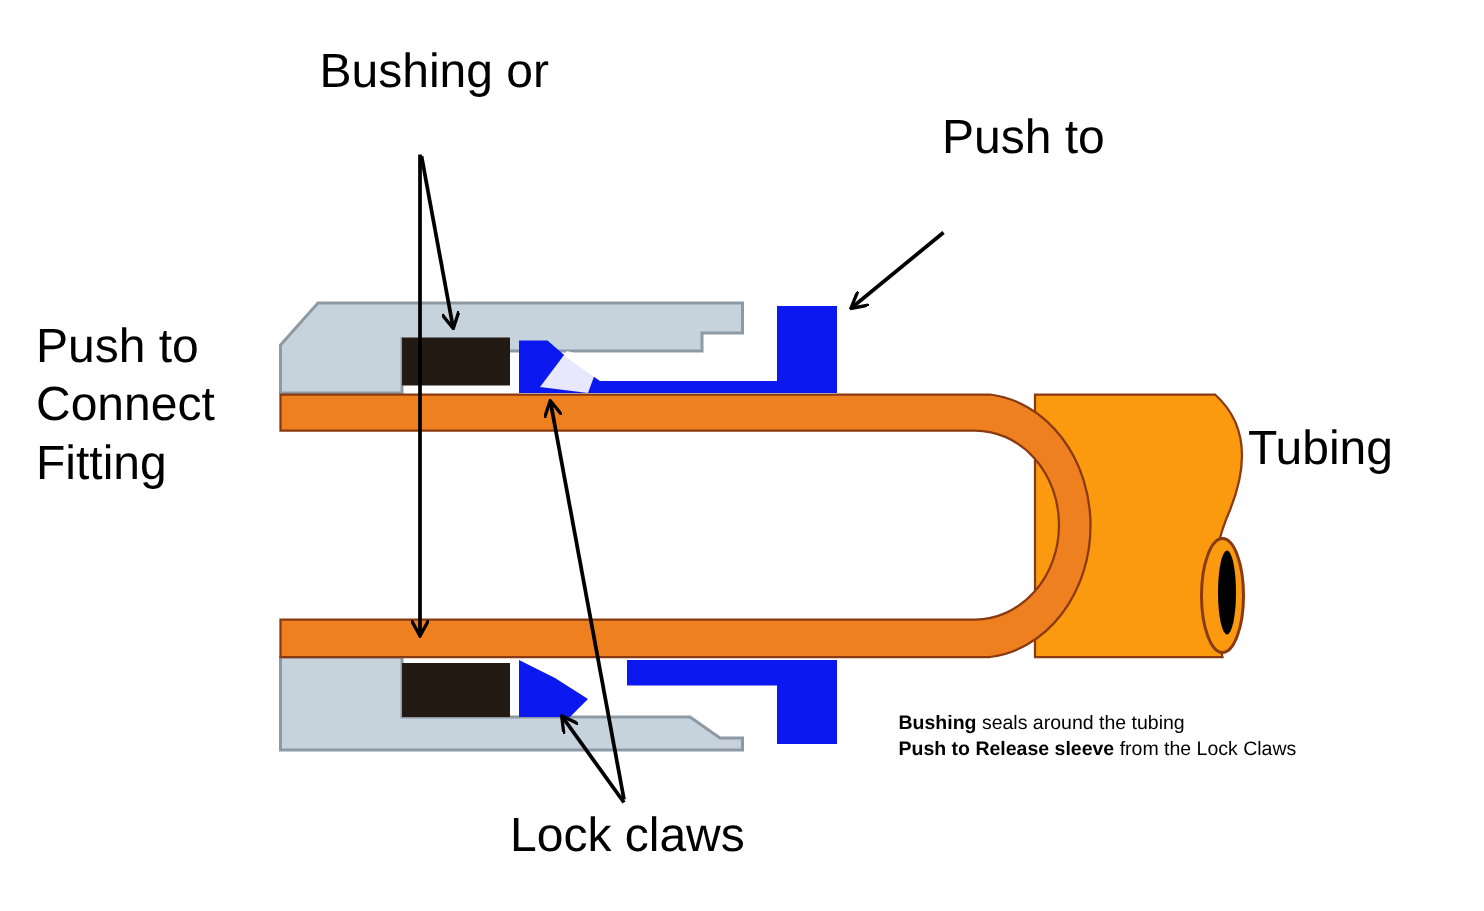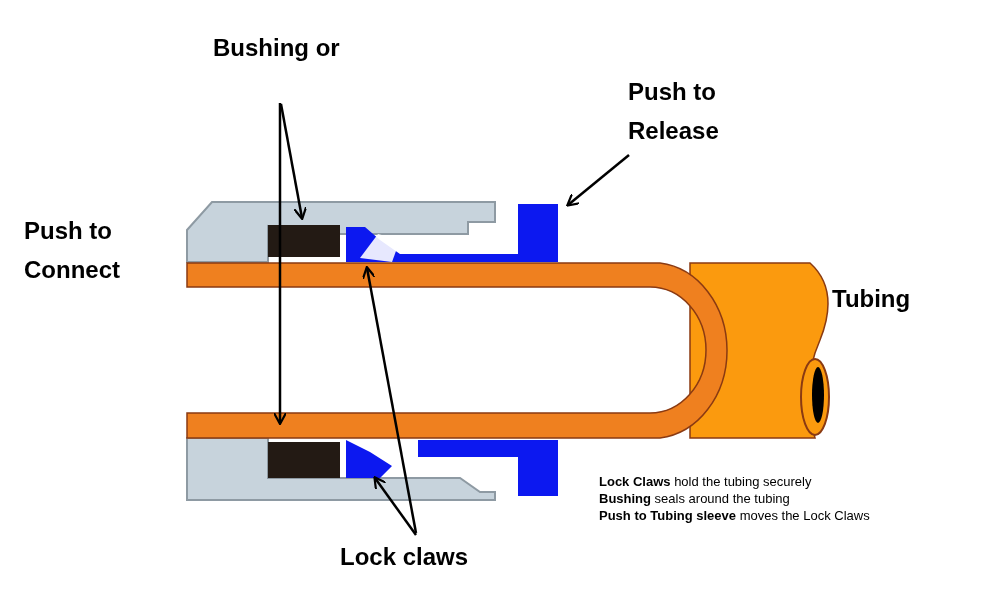--- a/index.html
+++ b/index.html
@@ -1,19 +1,19 @@
 <!DOCTYPE html>
 <html><head>
 <meta charset="utf-8">
 <style>
   html, body { margin:0; padding:0; background:#ffffff; }
   body { width:989px; height:607px; position:relative; overflow:hidden;
          font-family:"Liberation Sans", sans-serif; }
   #diagram { position:absolute; left:0; top:0; }
-  .lbl { position:absolute; font-weight:bold; color:#000; font-size:24px; line-height:39px; margin:0; }
+  .lbl { position:absolute; font-weight:normal; color:#000; font-size:32px; line-height:39px; margin:0; }
   .lbl span { display:block; }
   #legend { position:absolute; left:599px; top:473px; font-size:13px; line-height:17px; color:#000; }
   #legend .row { white-space:nowrap; }
   #legend b { font-weight:bold; }
   #legend .indent { padding-left:15px; }
 </style>
 </head>
 <body>
 
 <svg id="diagram" width="989" height="607">
@@ -48,26 +48,25 @@
   <line x1="629" y1="155" x2="568" y2="205" stroke="#000" stroke-width="2.5" marker-end="url(#ah)"></line>
   <line x1="416" y1="533" x2="367" y2="268" stroke="#000" stroke-width="2.5" marker-end="url(#ah)"></line>
   <line x1="416" y1="535" x2="375" y2="478" stroke="#000" stroke-width="2.5" marker-end="url(#ah)"></line>
 </svg>
 
 <div class="lbl" style="left:213px; top:28px;">
   <span>Bushing or</span>
 </div>
 <div class="lbl" style="left:628px; top:72px;">
   <span>Push to</span>
-  <span>Release</span>
 </div>
 <div class="lbl" style="left:24px; top:211px;">
   <span>Push to</span>
   <span>Connect</span>
+  <span>Fitting</span>
 </div>
 <div class="lbl" style="left:832px; top:279px;">Tubing</div>
 <div class="lbl" style="left:340px; top:537px;">Lock claws</div>
 
 <div id="legend">
-  <div class="row"><b>Lock Claws</b><span> hold the tubing securely</span></div>
   <div class="row"><b>Bushing</b><span> seals around the tubing</span></div>
-  <div class="row"><b>Push to Tubing sleeve</b><span> moves the Lock Claws</span></div>
+  <div class="row"><b>Push to Release sleeve</b><span> from the Lock Claws</span></div>
 </div>
 
 </body></html>

